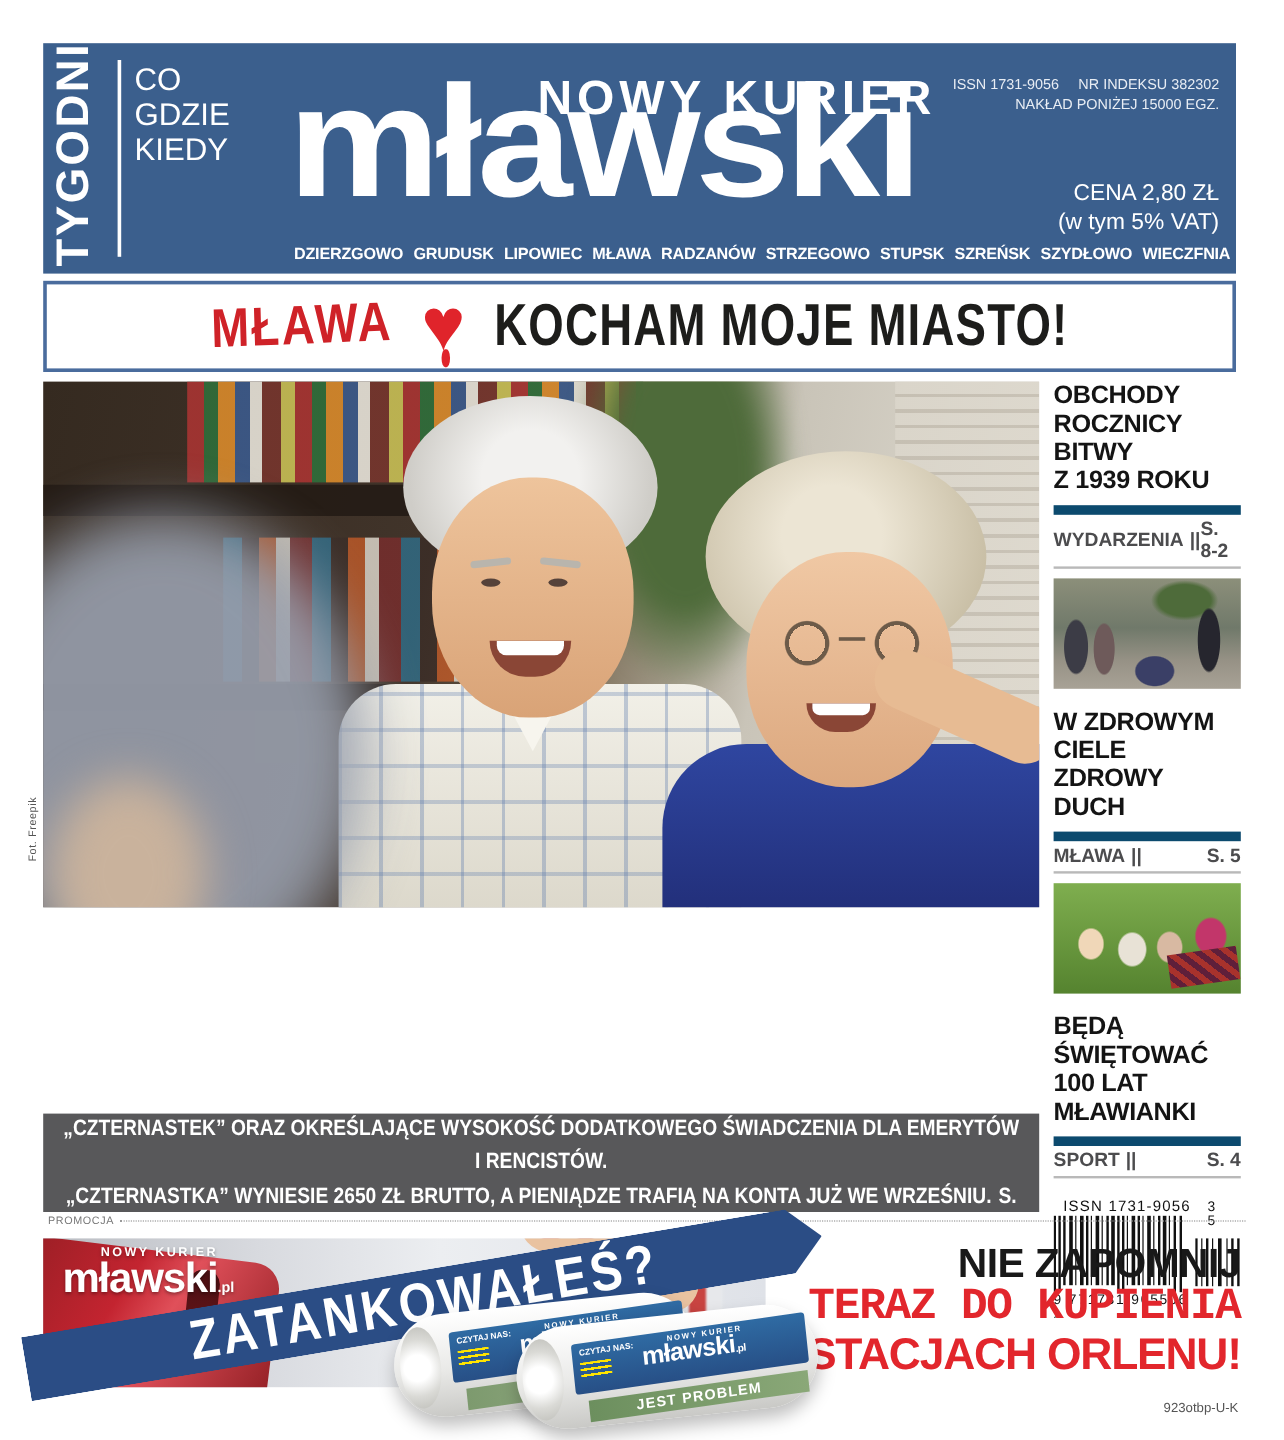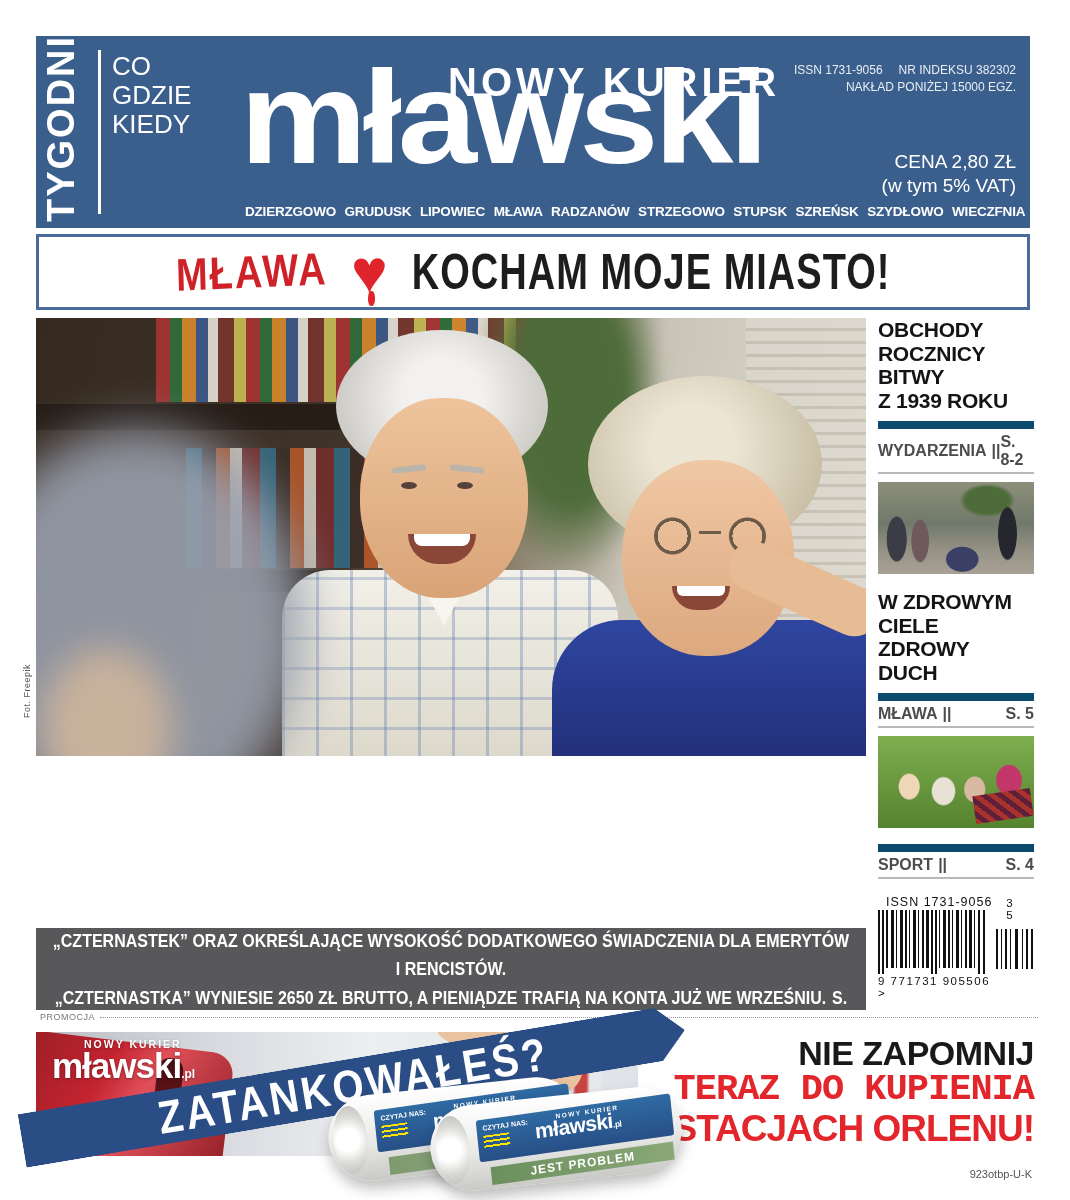--- a/index.html
+++ b/index.html
@@ -298,20 +298,24 @@
 DUCH</div>
       <div class="kicker">
         <span>MŁAWA</span>
         <span class="pipes">||</span>
         <span class="kpage">S. 5</span>
       </div>
       <div class="tphoto tphoto2"></div>
     </div>
 
     <div class="teaser">
+      <div class="teaser-title prelines">BĘDĄ
+ŚWIĘTOWAĆ
+100 LAT
+MŁAWIANKI</div>
       <div class="kicker">
         <span>SPORT</span>
         <span class="pipes">||</span>
         <span class="kpage">S. 4</span>
       </div>
     </div>
 
     <div class="barcode">
       <div class="bc-issn">ISSN 1731-9056</div>
       <svg class="bc-main" width="110" height="64" viewBox="0 0 110 64">

